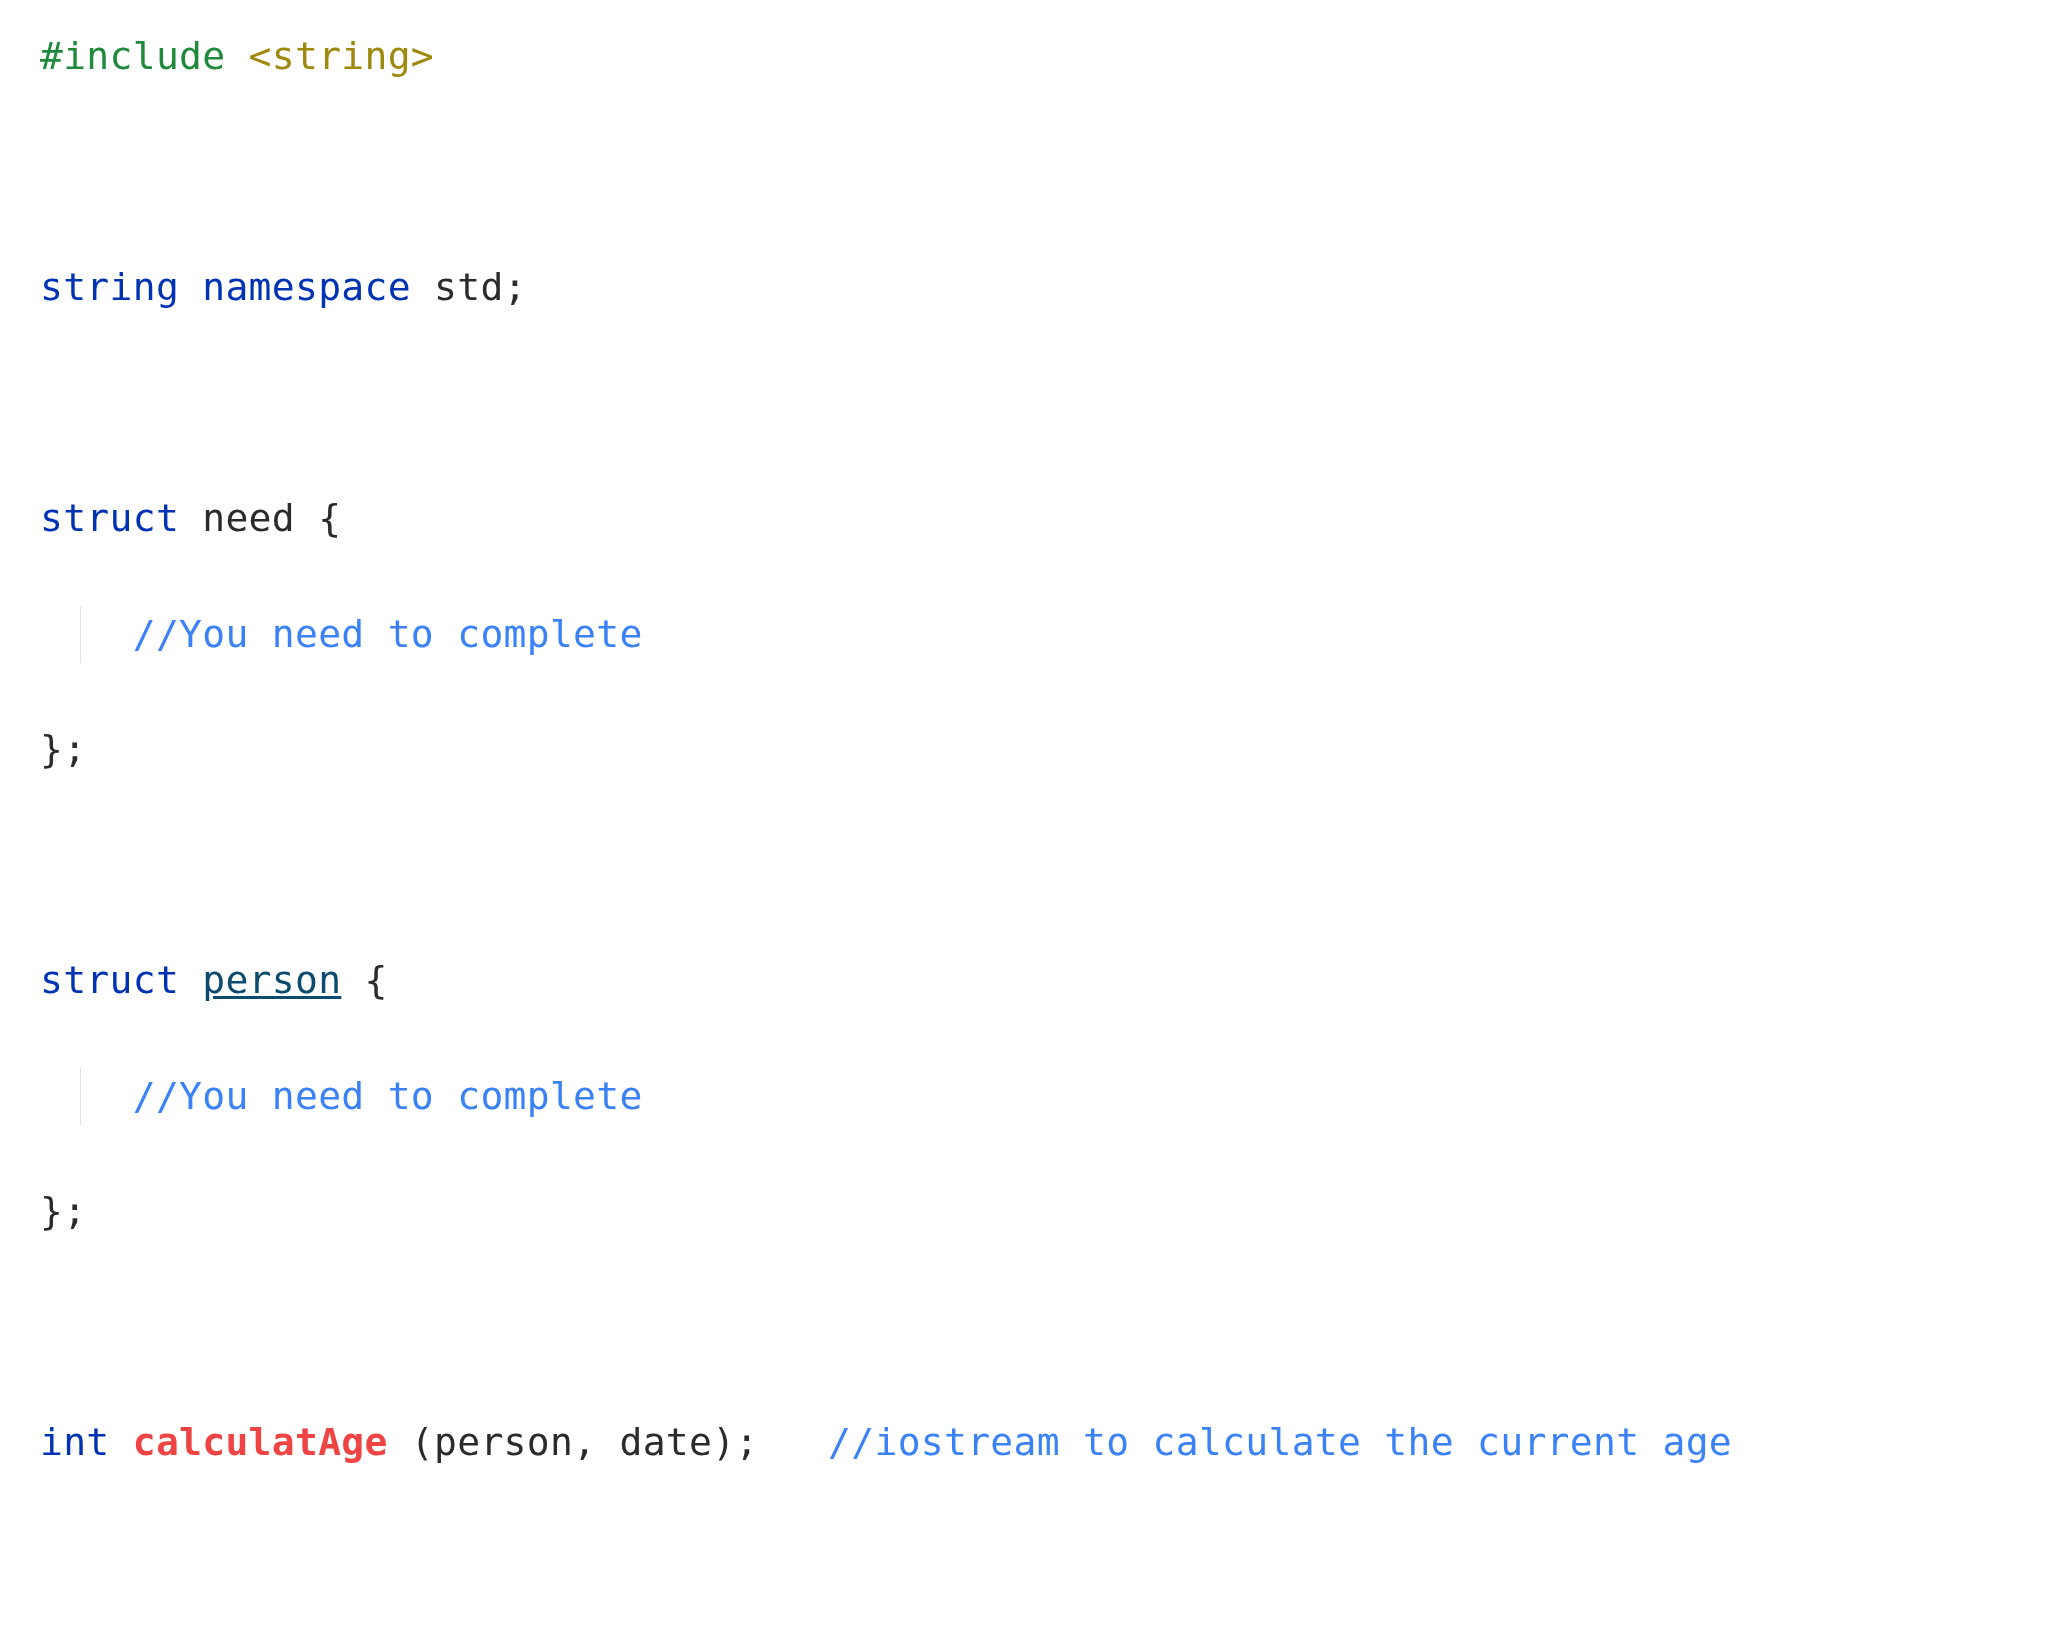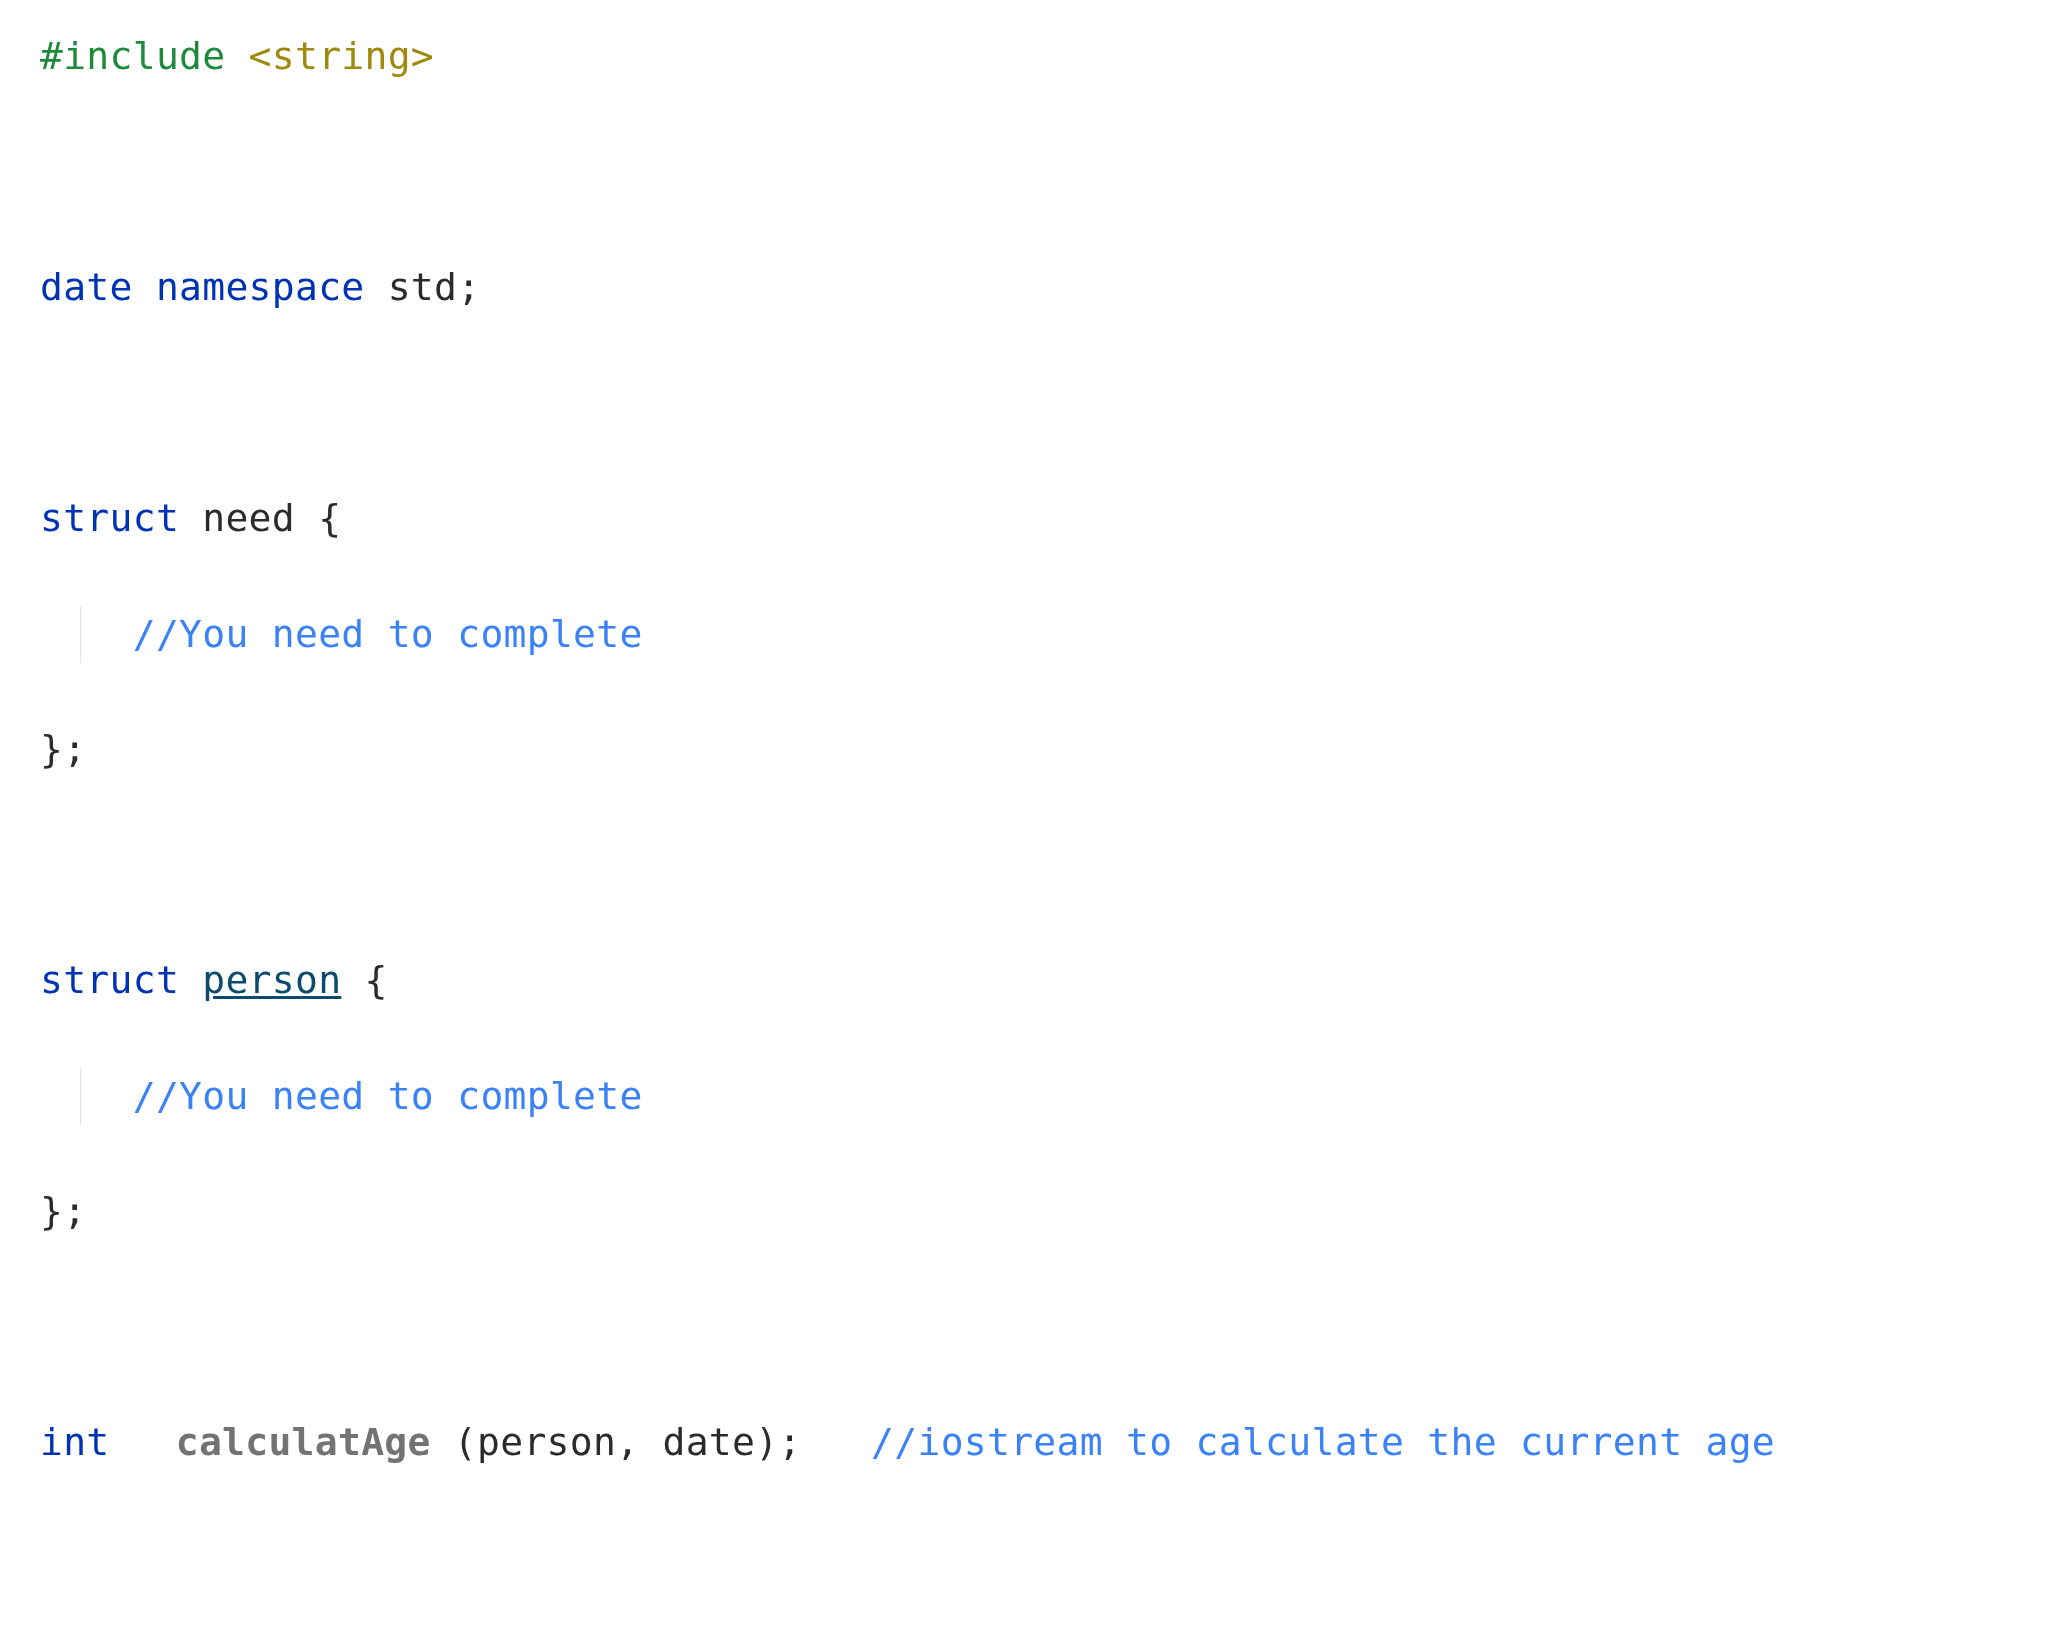--- a/index.html
+++ b/index.html
@@ -15,21 +15,21 @@
     margin: 0;
     padding: 28px 40px 40px 40px;
     white-space: pre;
     color: #2b2b2b;
     letter-spacing: 0.3px;
   }
   .line { display: block; position: relative; }
   .tok-directive { color: #208a3c; }    
   .tok-header    { color: #9e880d; }    
   .tok-keyword   { color: #0033b3; }
-  .tok-func      { color: #737373; font-weight: 700; margin-left: 43px; }
+  .tok-func      { color: #ef4444; font-weight: 700; }
   .tok-comment   { color: #3b82f6; }
   
   .tok-link {
     color: #0c4a6e;
     text-decoration: underline;
     text-decoration-style: solid;
     text-underline-offset: 3px;
   }
   
   .guide::before {
@@ -40,21 +40,21 @@
     bottom: 0;
     border-left: 1px solid #e3e3e3;
   }
 </style>
 </head>
 <body>
 
 <pre class="code">
 <span class="line"><span class="tok-directive">#include </span><span class="tok-header">&lt;string&gt;</span></span>
 <span class="line"> </span>
-<span class="line"><span class="tok-keyword">date </span><span class="tok-keyword">namespace </span><span>std</span><span>;</span></span>
+<span class="line"><span class="tok-keyword">string </span><span class="tok-keyword">namespace </span><span>std</span><span>;</span></span>
 <span class="line"> </span>
 <span class="line"><span class="tok-keyword">struct </span><span>need</span><span> {</span></span>
 <span class="line guide"><span>    </span><span class="tok-comment">//You need to complete</span></span>
 <span class="line"><span>};</span></span>
 <span class="line"> </span>
 <span class="line"><span class="tok-keyword">struct </span><span class="tok-link">person</span><span> {</span></span>
 <span class="line guide"><span>    </span><span class="tok-comment">//You need to complete</span></span>
 <span class="line"><span>};</span></span>
 <span class="line"> </span>
 <span class="line"><span class="tok-keyword">int </span><span class="tok-func">calculatAge</span><span> (person, date);</span><span>   </span><span class="tok-comment">//iostream to calculate the current age</span></span>

